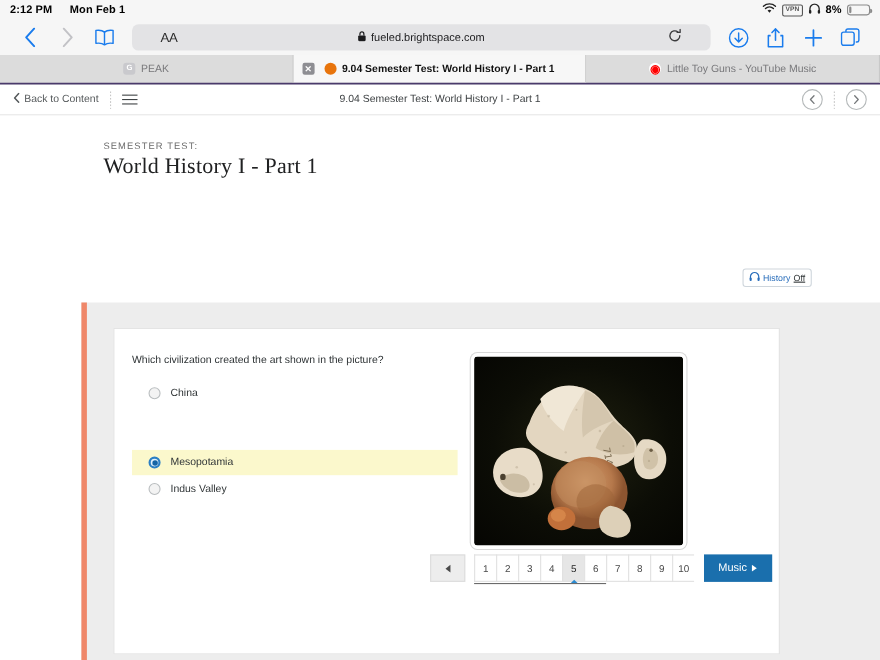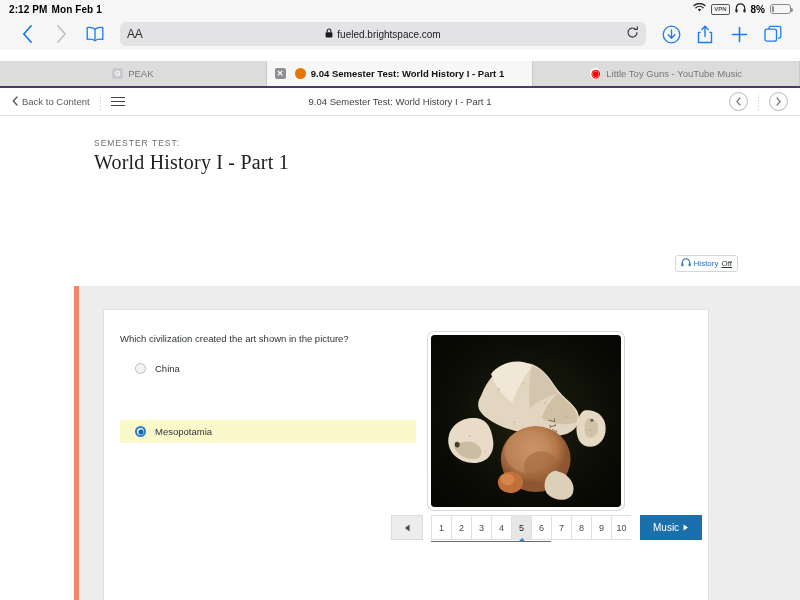--- a/index.html
+++ b/index.html
@@ -12,21 +12,21 @@
   body { position: relative; }
 
   
   .statusbar {
     height: 18px; width: 100%;
     background: #f6f6f6;
     display: flex; align-items: center;
     padding: 0 9px;
     font-size: 10px; font-weight: bold; color: #000;
   }
-  .sb-time { margin-right: 4px; letter-spacing: .1px; }
+  .sb-time { margin-right: 16px; letter-spacing: .1px; }
   .sb-date { letter-spacing: .1px; }
   .sb-right { margin-left: auto; display: flex; align-items: center; gap: 5px; }
   .vpn-badge {
     border: 1px solid #555; border-radius: 2px;
     font-size: 6px; font-weight: bold; padding: 0 2px;
     color: #555; line-height: 9px;
   }
   .batt-pct { font-size: 10px; font-weight: bold; }
   .batt-shell {
     width: 21px; height: 10px; border: 1px solid #8a8a8a;
@@ -48,38 +48,37 @@
   .tb-btn {
     width: 34px; height: 26px;
     display: flex; align-items: center; justify-content: center;
     color: #1a7ced;
   }
   .tb-btn.disabled { color: #c2c2c6; }
   .urlbar {
     flex: 1; height: 24px; margin: 0 8px;
     background: #e3e3e5; border-radius: 6px;
     display: flex; align-items: center; position: relative;
-    padding: 0 7px;
+    padding: 0 26px;
   }
   .aa { font-size: 12px; color: #2b2b2b; letter-spacing: -.3px; }
   .url-center {
     position: absolute; left: 0; right: 0;
     display: flex; align-items: center; justify-content: center; gap: 4px;
     font-size: 10px; color: #1c1c1e;
   }
   .lock { font-size: 10px; }
   .reload { margin-left: auto; color: #3a3a3c; font-size: 13px; z-index: 2; }
 
   
   .tabbar {
     height: 27px; width: 100%;
     display: flex; align-items: stretch;
     border-bottom: 2px solid #4a3a6b;
     background: #dcdcdc;
-    margin-top: 11px;
   }
   .tab {
     flex: 1; display: flex; align-items: center; justify-content: center;
     gap: 5px; font-size: 9.5px; position: relative;
     background: #dcdcdc; color: #77777a;
     border-right: 1px solid #c8c8c8;
   }
   .tab.active { background: #f7f7f7; color: #111; font-weight: bold; }
   .tab-close {
     position: absolute; left: 8px; width: 11px; height: 11px;
@@ -397,20 +396,24 @@
       <div class="qcol">
         <div class="question">Which civilization created the art shown in the picture?</div>
 
         <div class="option">
           <span class="radio"></span>
           <span>China</span>
         </div>
         <div class="option selected">
           <span class="radio"></span>
           <span>Mesopotamia</span>
+        </div>
+        <div class="option">
+          <span class="radio"></span>
+          <span>Indus Valley</span>
         </div>
       </div>
 
       <div class="imgbox">
         <div class="artifact-bg"></div>
         <svg class="artifact" viewBox="0 0 196 178">
           <defs>
             <linearGradient id="clay" x1="0" y1="0" x2="1" y2="1">
               <stop offset="0%" stop-color="#f2e8d8"></stop>
                 <stop offset="55%" stop-color="#ddcfb8"></stop>

